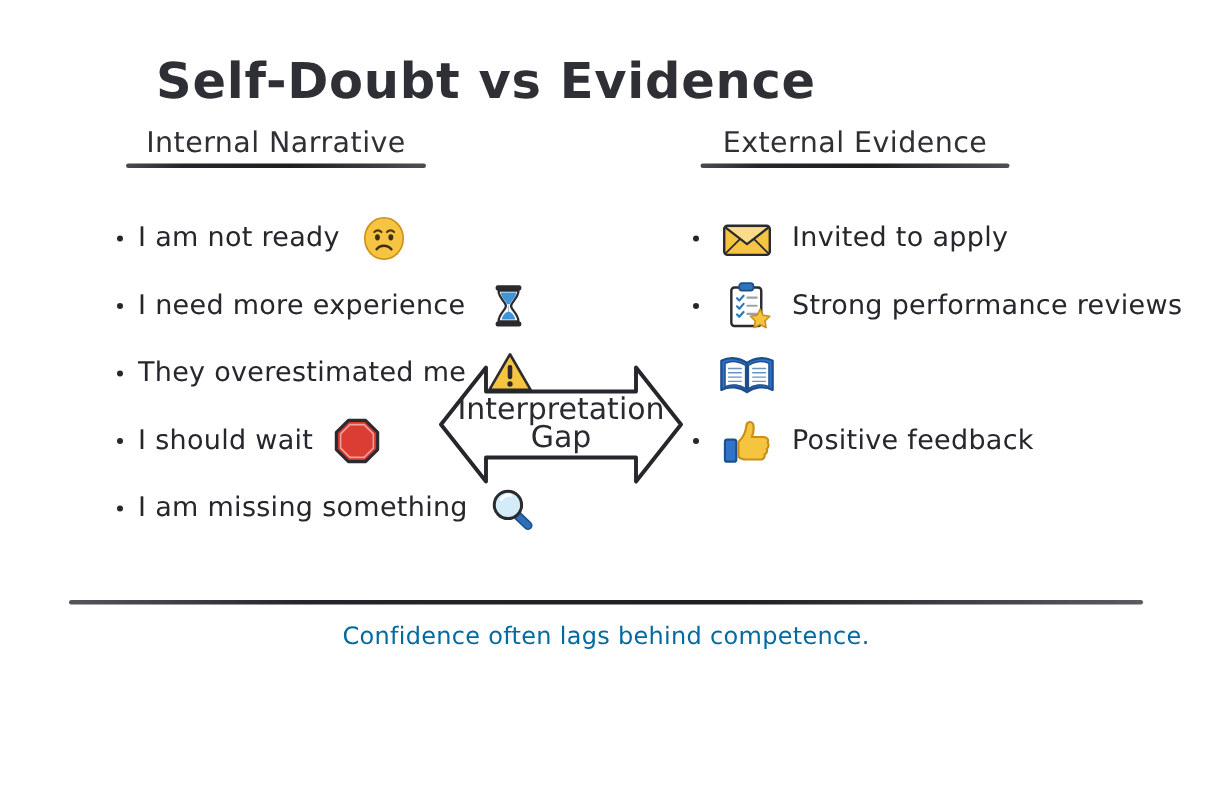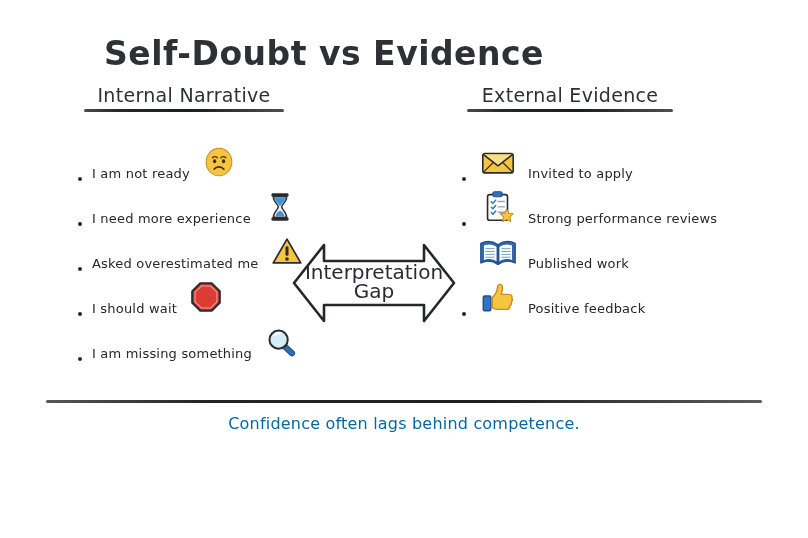--- a/index.html
+++ b/index.html
@@ -66,23 +66,23 @@
   
   ul.items {
     list-style: none;
     margin: 0;
     padding: 0;
     position: absolute;
     top: 52px;
   }
   ul.items li {
     display: flex;
-    align-items: flex-end;
+    align-items: center;
     height: 45px;
-    font-size: 13px;
+    font-size: 18px;
     color: #26272c;
     letter-spacing: 0.2px;
     white-space: nowrap;
   }
   .dot {
     width: 4px;
     height: 4px;
     border-radius: 50%;
     background: #26272c;
     flex: 0 0 auto;
@@ -182,21 +182,21 @@
             <path d="M13 9.2h14c0 5.2-5.2 8.2-5.2 10.8 0 2.6 5.2 5.6 5.2 10.8H13c0-5.2 5.2-8.2 5.2-10.8 0-2.6-5.2-5.6-5.2-10.8z" fill="#ffffff" stroke="#2b2b2f" stroke-width="1.6" stroke-linejoin="round"></path>
             <path d="M14.6 10.6h10.8c-.2 3.8-4.2 6.4-4.2 8.1h-2.4c0-1.7-4-4.3-4.2-8.1z" fill="#3f95d8"></path>
             <path d="M15.2 29.4h9.6c-.7-3.4-3.6-5.5-4.8-5.5s-4.1 2.1-4.8 5.5z" fill="#3f95d8"></path>
             <path d="M19.8 19.6h.4v4.4h-.4z" fill="#3f95d8"></path>
           </svg>
         </span>
       </li>
 
       <li>
         <span class="dot"></span>
-        <span class="itxt">Asked overestimated me</span>
+        <span class="itxt">They overestimated me</span>
         <span class="ico">
           <svg viewBox="0 0 40 40" width="38" height="38">
             <path d="M20 6.5 L34.5 31.5 L5.5 31.5 Z" fill="#f5c542" stroke="#2b2b2f" stroke-width="1.8" stroke-linejoin="round"></path>
             <rect x="18.4" y="14" width="3.2" height="10" rx="1.5" fill="#2b2b2f"></rect>
             <circle cx="20" cy="27.4" r="1.9" fill="#2b2b2f"></circle>
           </svg>
         </span>
       </li>
 
       <li>
@@ -286,21 +286,20 @@
                 <path d="M9 19.5h9"></path>
                 <path d="M9 22.5h9"></path>
                 <path d="M9 25.5h9"></path>
               <path d="M26 16.5h9"></path>
                 <path d="M26 19.5h9"></path>
                 <path d="M26 22.5h9"></path>
                 <path d="M26 25.5h9"></path>
             </g>
           </svg>
         </span>
-        <span class="itxt">Published work</span>
       </li>
 
       <li>
         <span class="dot"></span>
         <span class="ico wide">
           <svg viewBox="0 0 44 40" width="44" height="38">
             <rect x="6.5" y="19" width="8" height="15.5" rx="1.6" fill="#2f74c8" stroke="#1d4f8c" stroke-width="1.5"></rect>
             <path d="M16 20.5 C18.5 18.5 21 14.5 21.6 9 C21.9 6.2 25.6 5.8 26.4 8.6 C27.1 11.2 26.4 14.5 25.4 17.2 L33.5 17.2 C36.2 17.2 37.4 19.4 36.5 21.4 C37.6 22.6 37.2 24.6 35.8 25.5 C36.6 26.9 35.9 28.8 34.3 29.5 C34.8 31.1 33.6 33 31.6 33 L21.2 33 C19.1 33 17.2 32.2 16 31 Z" fill="#f5c542" stroke="#c98f18" stroke-width="1.5" stroke-linejoin="round"></path>
           </svg>
         </span>

